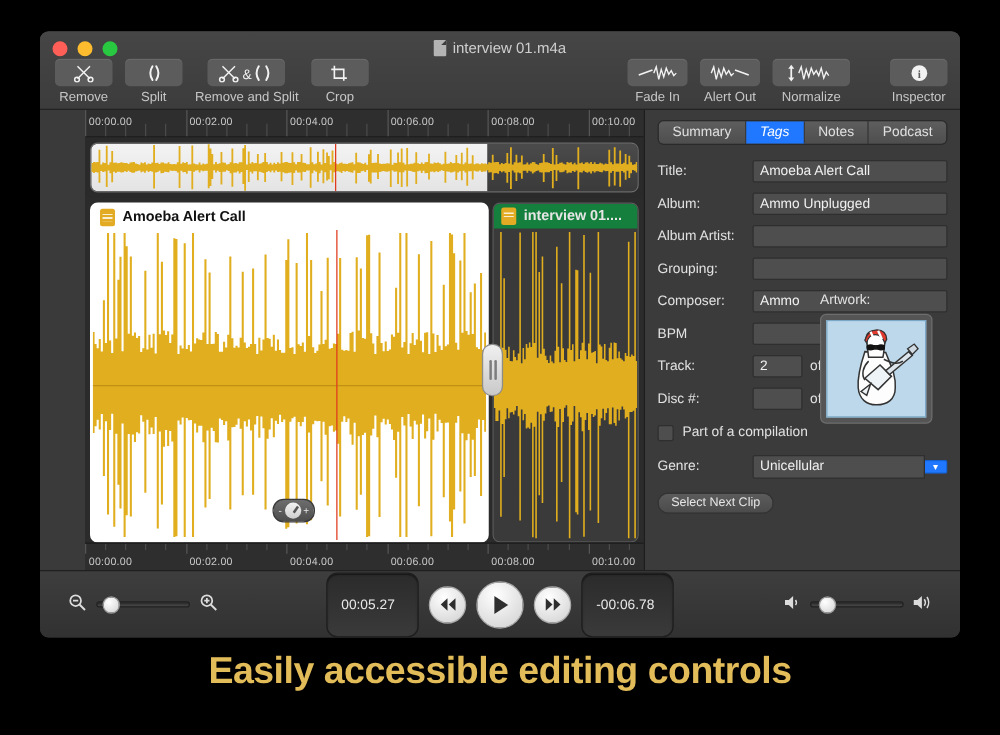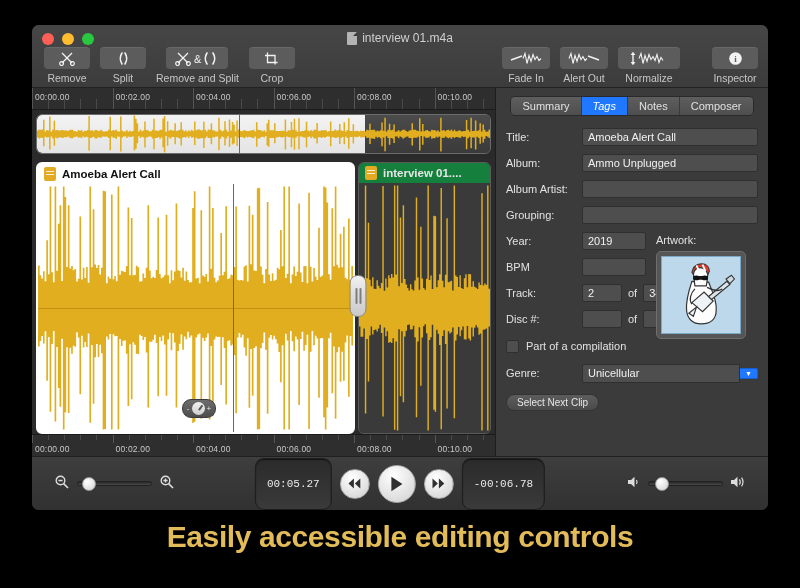--- a/index.html
+++ b/index.html
@@ -65,21 +65,21 @@
     height: 22px; min-width: 46px;
     display: flex; align-items: center; justify-content: center;
     color: #f2f2f2; font-size: 12px;
     padding: 0 7px;
     box-shadow: inset 0 1px 0 rgba(255,255,255,.08);
   }
   .tool-icon.wide { min-width: 62px; }
   .tool-label { color: #c6c6c6; font-size: 10.5px; margin-top: 3px; white-space: nowrap; }
 
   
-  .main { flex: 1; display: flex; min-height: 0; }
+  .main { flex: 1; display: flex; min-height: 0; padding-left: 36px; }
 
   .editor { width: 463px; display: flex; flex-direction: column; background: #2a2a2a; }
   .inspector {
     flex: 1; background: #3b3b3b; border-left: 1px solid #1d1d1d;
     padding: 8px 10px 0 10px; position: relative;
   }
 
   
   .ruler {
     height: 22px; background: #2e2e2e; position: relative;
@@ -185,21 +185,21 @@
 
   .center-transport {
     position:absolute; left:50%; transform: translateX(-50%);
     display:flex; align-items:center; gap:8px;
   }
   .time-pill {
     background: linear-gradient(180deg,#2b2b2b,#3a3a3a);
     border: 1px solid #1d1d1d; border-radius: 9px;
     color: #e9e9e9; font-size: 11px; padding: 19px 11px;
     min-width: 74px; 
-    font-family: Liberation Mono, monospace;
+    font-family: Liberation Sans, sans-serif;
     box-shadow: inset 0 1px 1px rgba(0,0,0,.5);
   }
   .tbtn {
     width: 30px; height: 30px; border-radius: 50%;
     background: radial-gradient(circle at 40% 28%,#ffffff,#cfcfcf);
     border:1px solid #a8a8a8;
     display:flex; align-items:center; justify-content:center;
     color:#2e2e2e; font-size: 11px;
   }
   .tbtn.big { width: 38px; height: 38px; font-size: 15px; }
@@ -525,45 +525,45 @@
           </div>
       </div>
 
       <div class="inspector">
 
         <div class="tabs">
           <div class="tabstrip">
             <div class="tab">Summary</div>
             <div class="tab active">Tags</div>
             <div class="tab">Notes</div>
-            <div class="tab">Composer</div>
+            <div class="tab">Podcast</div>
           </div>
         </div>
 
         <div class="frow">
           <span class="flabel">Title:</span>
           <span class="finput">Amoeba Alert Call</span>
         </div>
         <div class="frow">
           <span class="flabel">Album:</span>
           <span class="finput">Ammo Unplugged</span>
         </div>
         <div class="frow">
           <span class="flabel">Album Artist:</span>
           <span class="finput"></span>
         </div>
         <div class="frow">
           <span class="flabel">Grouping:</span>
           <span class="finput"></span>
         </div>
-
-        <div class="frow" style="width: 140px;">
-          <span class="flabel">Year:</span>
-          <span class="finput">2019</span>
-        </div>
+        <div class="frow">
+          <span class="flabel">Composer:</span>
+          <span class="finput">Ammo</span>
+        </div>
+
         <div class="frow" style="width: 140px;">
           <span class="flabel">BPM</span>
           <span class="finput"></span>
         </div>
         <div class="frow" style="width: 150px;">
           <span class="flabel">Track:</span>
           <span class="finput small">2</span>
           <span class="of">of</span>
           <span class="finput small">34</span>
         </div>

